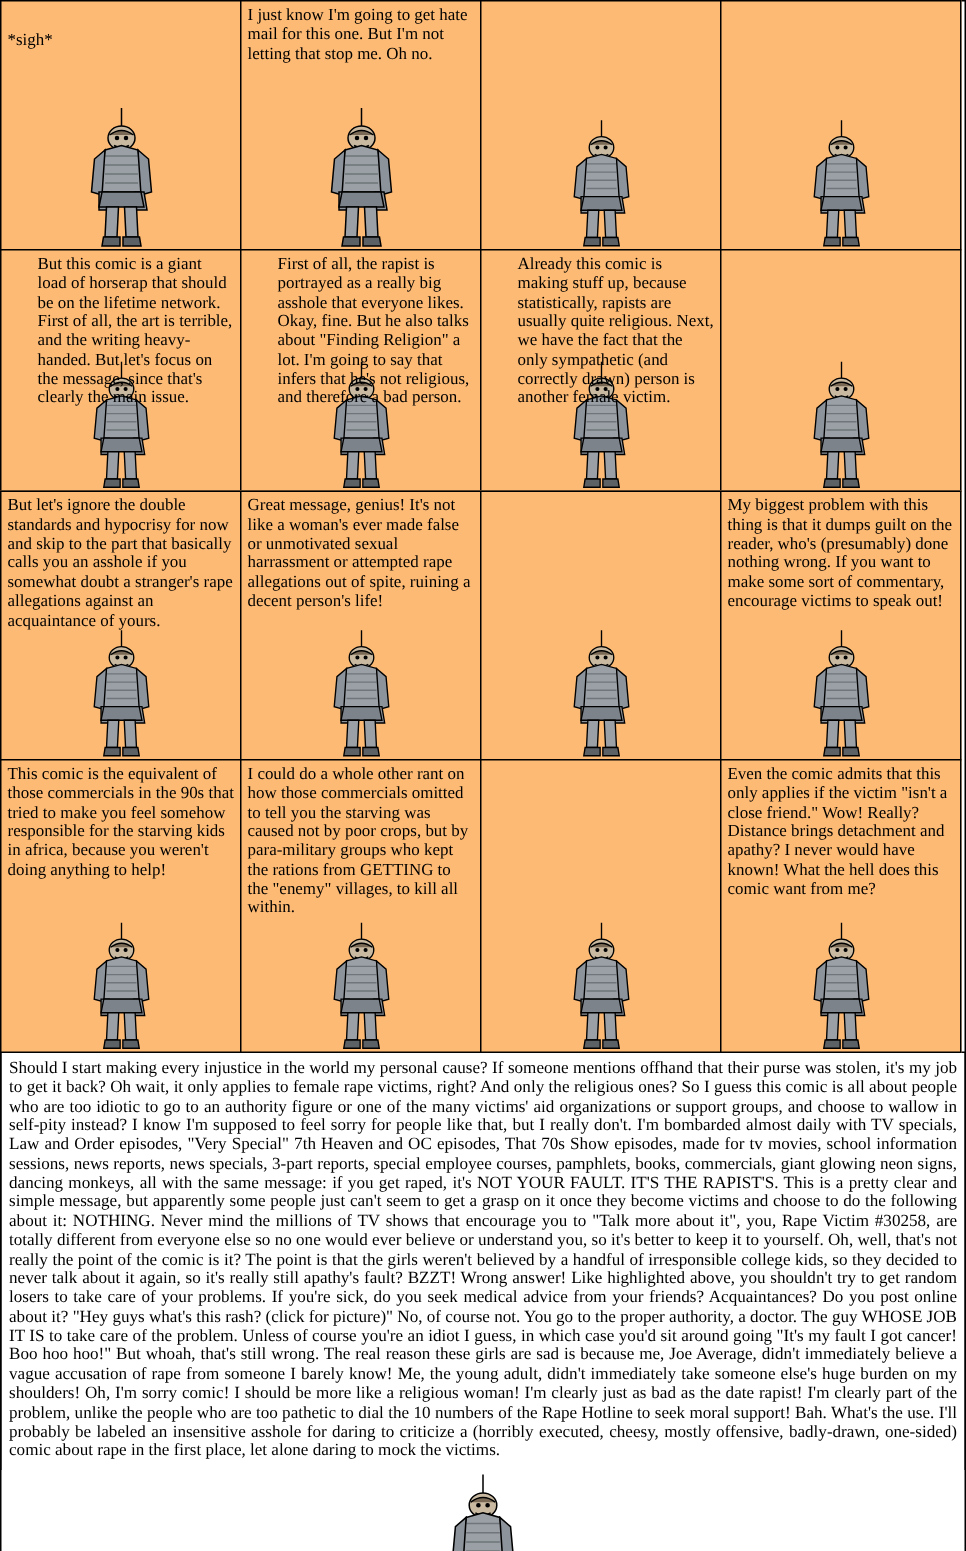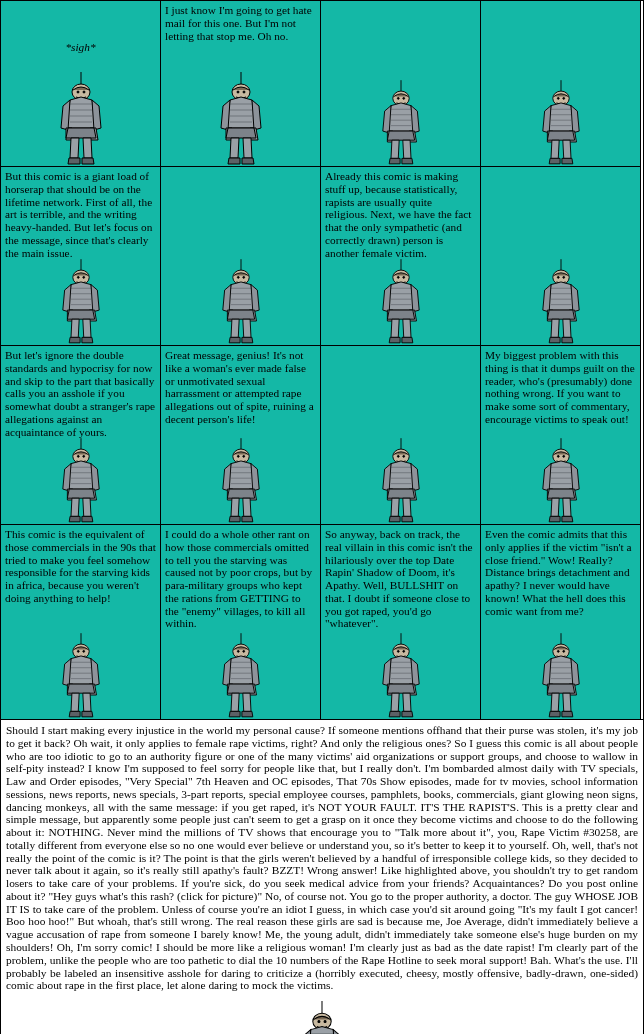--- a/index.html
+++ b/index.html
@@ -25,39 +25,38 @@
     display: flex;
     width: 100%;
   }
   .panel {
     border: 1px solid #000;
     margin: -1px 0 0 -1px;
     box-sizing: border-box;
     width: 161px;
     position: relative;
     overflow: hidden;
-    background: #14b8a6;
+    background: #fdba74;
   }
   .panel.r0 { height: 167px; }
-  .panel.r1 { height: 180px; }
+  .panel.r1 { height: 162px; padding-left: 20px; }
   .panel.r2 { height: 180px; }
   .panel.r3 { height: 196px; }
 
   .panel-text {
     padding: 3px 4px 0 4px;
     font-size: 11.3px;
     line-height: 1.13;
     text-align: left;
     position: relative;
     z-index: 2;
   }
   .panel-text.centered {
-    text-align: center;
-    padding-top: 40px;
-    font-style: italic;
+    text-align: left;
+    padding-top: 20px;
   }
   .panel-text b { font-weight: bold; }
 
   
   .figure {
     position: absolute;
     bottom: 0;
     left: 50%;
     transform: translateX(-50%);
     width: 66px;
@@ -213,20 +212,21 @@
           <path d="M42 58 l6 0 l2 12 l-8 0 z" fill="#8d939a"></path>
           <path d="M20 58 l26 0 l2 10 l-30 0 z" fill="#7d838a"></path>
           <path d="M23 68 l8 0 l-1 20 l-8 0 z" fill="#9aa0a6"></path>
           <path d="M35 68 l8 0 l1 20 l-8 0 z" fill="#9aa0a6"></path>
           <path d="M21 88 l11 0 l0 6 l-12 0 z" fill="#5c6166"></path>
           <path d="M34 88 l11 0 l1 6 l-12 0 z" fill="#5c6166"></path>
         </g>
       </svg>
     </div>
     <div class="panel r1">
+      <div class="panel-text">First of all, the rapist is portrayed as a really big asshole that everyone likes. Okay, fine. But he also talks about "Finding Religion" a lot. I'm going to say that infers that he's not religious, and therefore a bad person.</div>
       <svg class="figure small" viewBox="0 0 66 96">
         <g stroke="#000" stroke-width="1" fill="none">
           <line x1="33" y1="2" x2="33" y2="16"></line>
           <ellipse cx="33" cy="22" rx="9" ry="8" fill="#c8b9a0"></ellipse>
           <path d="M25 20 q8 -6 16 0" fill="#7a6a55"></path>
           <circle cx="30" cy="22" r="1" fill="#000"></circle>
             <circle cx="36" cy="22" r="1" fill="#000"></circle>
           <path d="M28 27 q5 3 10 0"></path>
           <path d="M22 30 l11 -3 l11 3 l4 28 l-30 0 z" fill="#9aa0a6"></path>
           <path d="M22 34 l22 0 M22 40 l22 0 M22 46 l22 0 M22 52 l22 0" stroke="#6f757a"></path>
@@ -432,21 +432,20 @@
           <path d="M42 58 l6 0 l2 12 l-8 0 z" fill="#8d939a"></path>
           <path d="M20 58 l26 0 l2 10 l-30 0 z" fill="#7d838a"></path>
           <path d="M23 68 l8 0 l-1 20 l-8 0 z" fill="#9aa0a6"></path>
           <path d="M35 68 l8 0 l1 20 l-8 0 z" fill="#9aa0a6"></path>
           <path d="M21 88 l11 0 l0 6 l-12 0 z" fill="#5c6166"></path>
           <path d="M34 88 l11 0 l1 6 l-12 0 z" fill="#5c6166"></path>
         </g>
       </svg>
     </div>
     <div class="panel r3">
-      <div class="panel-text">So anyway, back on track, the real villain in this comic isn't the hilariously over the top Date Rapin' Shadow of Doom, it's Apathy. Well, BULLSHIT on that. I doubt if someone close to you got raped, you'd go "whatever".</div>
       <svg class="figure small" viewBox="0 0 66 96">
         <g stroke="#000" stroke-width="1" fill="none">
           <line x1="33" y1="2" x2="33" y2="16"></line>
           <ellipse cx="33" cy="22" rx="9" ry="8" fill="#c8b9a0"></ellipse>
           <path d="M25 20 q8 -6 16 0" fill="#7a6a55"></path>
           <circle cx="30" cy="22" r="1" fill="#000"></circle>
             <circle cx="36" cy="22" r="1" fill="#000"></circle>
           <path d="M28 27 q5 3 10 0"></path>
           <path d="M22 30 l11 -3 l11 3 l4 28 l-30 0 z" fill="#9aa0a6"></path>
           <path d="M22 34 l22 0 M22 40 l22 0 M22 46 l22 0 M22 52 l22 0" stroke="#6f757a"></path>

